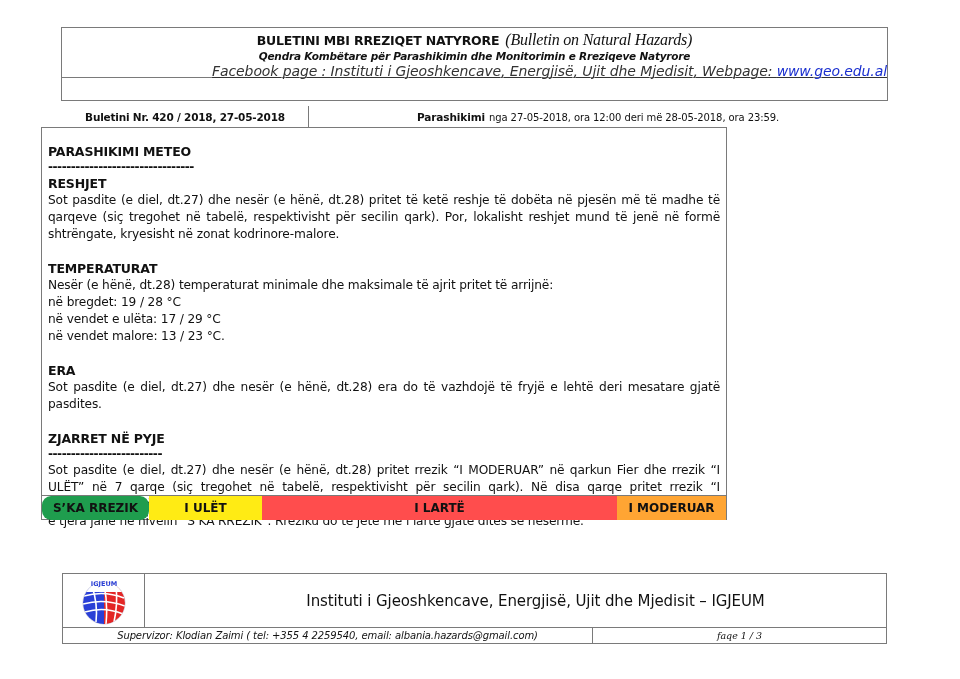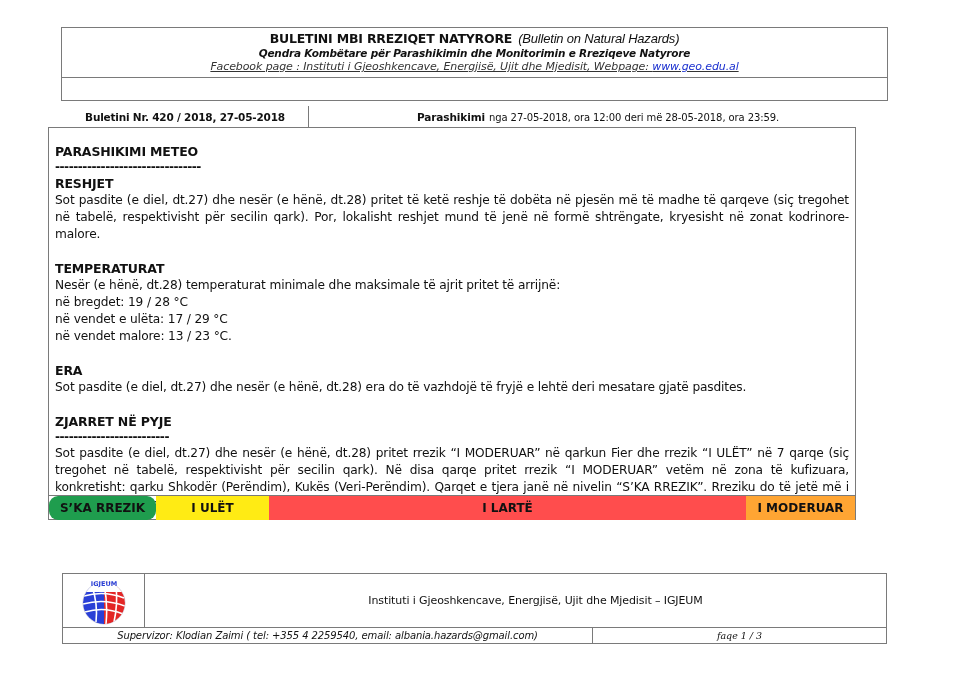--- a/index.html
+++ b/index.html
@@ -5,31 +5,31 @@
     * { margin: 0; padding: 0; box-sizing: border-box; }
     html, body { width: 960px; height: 679px; background: #ffffff; overflow: hidden; }
     body { position: relative; font-family: "DejaVu Sans", sans-serif; color: #111; }
 
     .header-box {
       position: absolute; left: 61px; top: 27px; width: 827px; height: 74px;
       border: 1px solid #7a7a7a;
     }
     .header-top { height: 50px; border-bottom: 1px solid #7a7a7a; text-align: center; padding-top: 3px; }
     .h-title { font-family: "DejaVu Sans", sans-serif; font-weight: bold; font-size: 12.5px; letter-spacing: -0.2px; }
-    .h-title-en { font-family: Liberation Sans, sans-serif; font-style: italic; font-weight: normal; font-size: 13px; margin-left: 6px; }
+    .h-title-en { font-family: Liberation Serif, serif; font-style: italic; font-weight: normal; font-size: 16px; margin-left: 6px; }
     .h-sub { font-weight: bold; font-style: italic; font-size: 10.5px; margin-top: 1px; letter-spacing: -0.2px; }
-    .h-links { font-style: italic; font-size: 11px; text-decoration: underline; color: #333; margin-top: 1px; letter-spacing: -0.1px; }
+    .h-links { font-style: italic; font-size: 14px; text-decoration: underline; color: #333; margin-top: 1px; letter-spacing: -0.1px; text-align: right; }
     .h-links a { color: #1a2fcf; }
     .header-bottom { display: flex; height: 22px; margin-top: 28px; }
     .hb-left { width: 247px; border-right: 1px solid #7a7a7a; text-align: center; font-weight: bold; font-size: 10.5px; line-height: 22px; letter-spacing: -0.2px; }
     .hb-right { flex: 1; text-align: center; font-size: 10px; line-height: 22px; letter-spacing: -0.1px; }
     .hb-right b { font-size: 10.5px; margin-right: 4px; }
 
     .main-box {
-      position: absolute; left: 48px; top: 127px; width: 808px; height: 393px;
+      position: absolute; left: 41px; top: 127px; width: 686px; height: 393px;
       border: 1px solid #7a7a7a;
     }
     .main-content { padding: 15px 6px 0 6px; height: 367px; font-size: 12.2px; line-height: 17px; letter-spacing: -0.15px; }
     .sec-title { font-weight: bold; font-size: 12.5px; }
     .dashes { font-weight: bold; letter-spacing: -0.5px; line-height: 15px; }
     .para { text-align: justify; }
     .gap { height: 17px; }
 
     .risk-row { display: flex; height: 25px; border-top: 1px solid #7a7a7a; }
     .risk-label { width: 419px; text-align: center; font-weight: bold; font-style: italic; font-size: 12.5px; line-height: 24px; }
@@ -38,21 +38,21 @@
     .risk-yellow { width: 113px; background: #ffeb14; }
     .risk-orange { width: 109px; background: #ffa533; }
     .risk-red { flex: 1; background: #ff4d4d; }
 
     .footer-box {
       position: absolute; left: 62px; top: 573px; width: 825px; height: 71px;
       border: 1px solid #7a7a7a;
     }
     .footer-top { display: flex; height: 54px; border-bottom: 1px solid #7a7a7a; gap: 40px; }
     .logo-cell { width: 82px; border-right: 1px solid #7a7a7a; display: flex; align-items: center; justify-content: center; }
-    .inst-cell { flex: 1; text-align: center; font-size: 11px; line-height: 54px; letter-spacing: -0.1px; }
+    .inst-cell { flex: 1; text-align: center; font-size: 15px; line-height: 54px; letter-spacing: -0.1px; }
     .footer-bottom { display: flex; height: 15px; font-style: italic; font-size: 10px; line-height: 15px; }
     .fb-op { width: 209px; border-right: 1px solid #7a7a7a; text-align: center; }
     .fb-sup { width: 530px; border-right: 1px solid #7a7a7a; text-align: center; letter-spacing: -0.1px; }
     .fb-page { flex: 1; text-align: center; font-family: "DejaVu Serif", serif; font-size: 9.5px; }
   </style>
 </head>
 <body>
 
 <div class="header-box">
   <div class="header-top">

